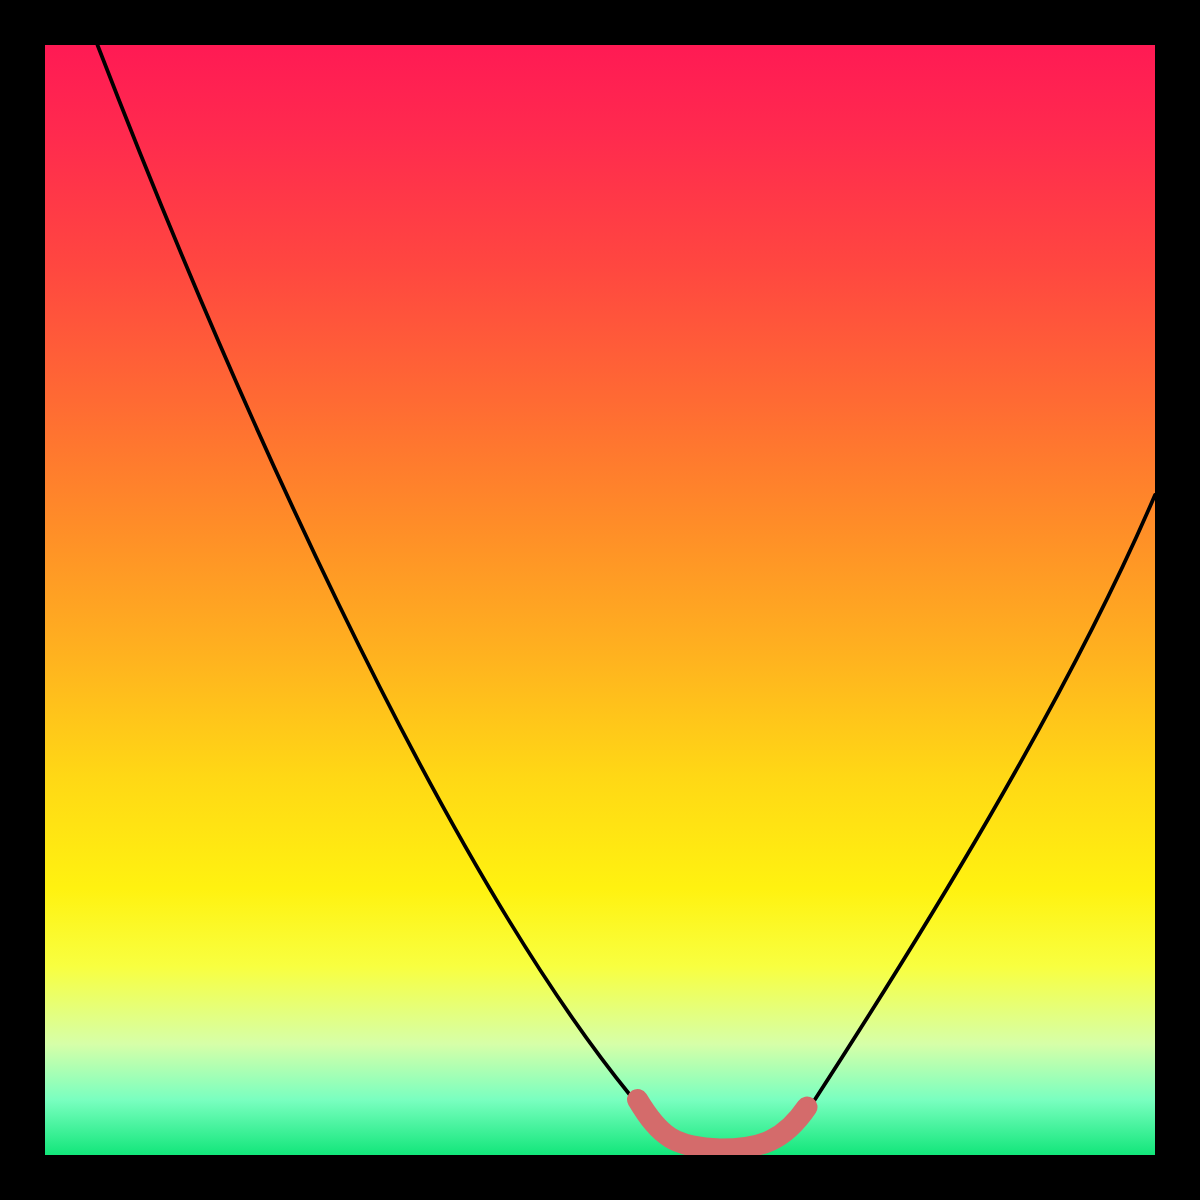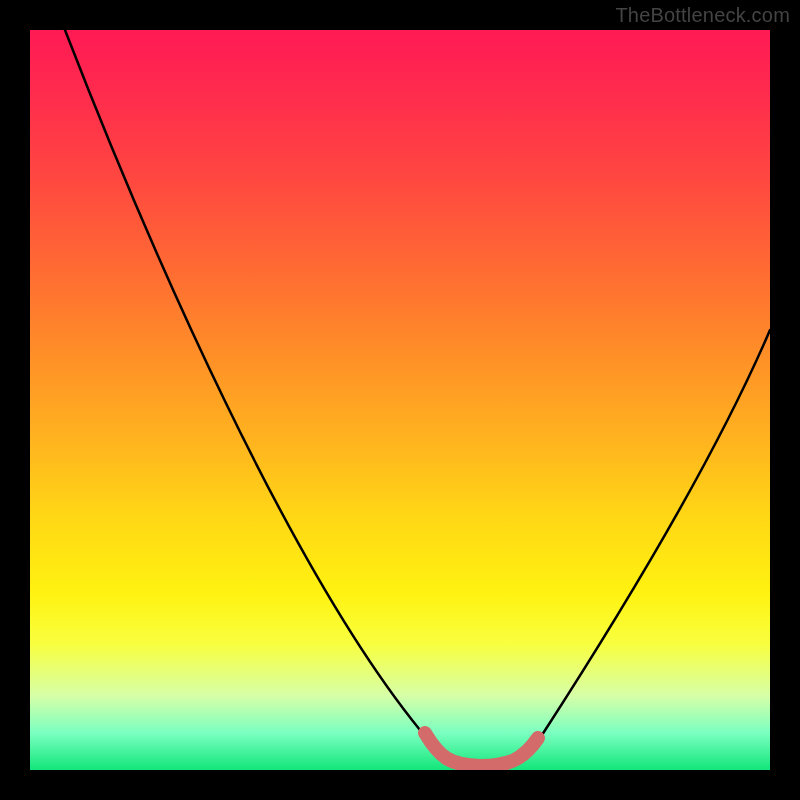--- a/index.html
+++ b/index.html
@@ -59,21 +59,20 @@
     inset: 0;
     width: 740px;
     height: 740px;
     z-index: 2;
   }
 </style>
 </head>
 <body>
 
 <div class="frame">
-  <div class="watermark">TheBottleneck.com</div>
 
   <div class="plot-area">
     <div class="gradient"></div>
 
     <svg class="curve" viewBox="0 0 740 740" preserveAspectRatio="none">
       <path d="M 35 0
                C 120 220, 260 540, 390 700
                C 410 728, 420 735, 450 736
                C 480 736, 495 730, 512 705
                C 580 600, 680 440, 740 300" fill="none" stroke="#000" stroke-width="2.5" stroke-linecap="round" stroke-linejoin="round"></path>

